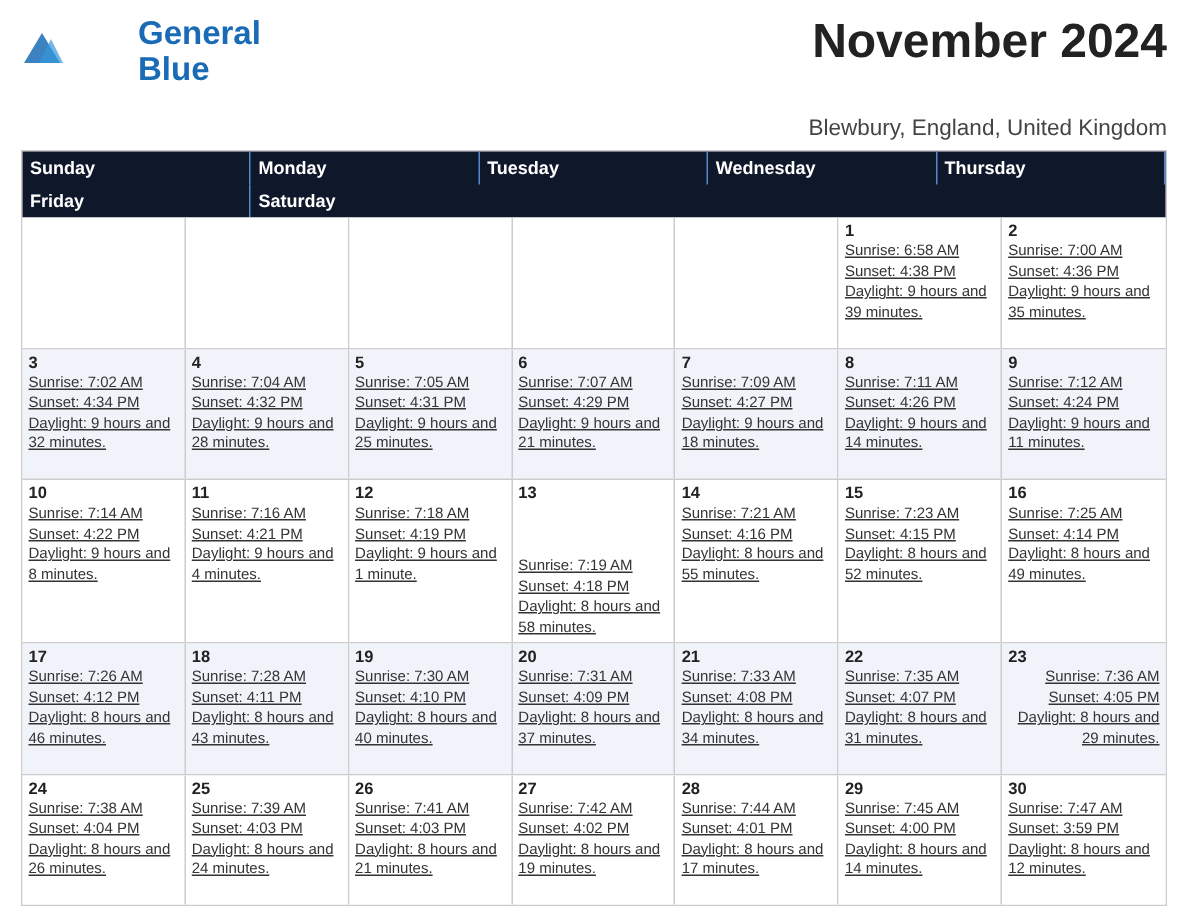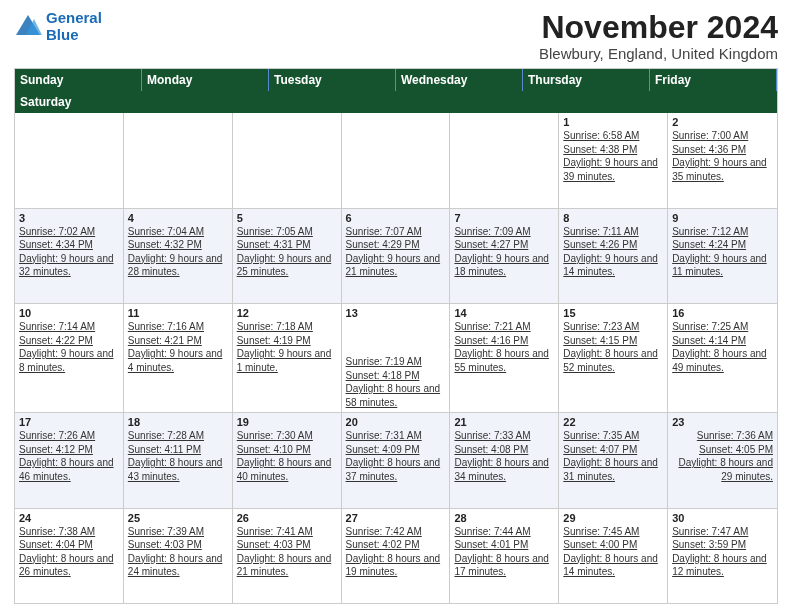--- a/index.html
+++ b/index.html
@@ -22,55 +22,57 @@
       justify-content: space-between;
       align-items: flex-start;
       margin-bottom: 6px;
     }
     .logo {
       display: flex;
       align-items: center;
       gap: 4px;
     }
     .logo-text {
-      font-size: 15px;
+      font-size: 22px;
       font-weight: bold;
       color: #333;
       line-height: 1.1;
+      margin-left: 46px;
     }
     .logo-text span {
       color: #1a6bb5;
     }
     .logo-icon {
       width: 28px;
       height: 28px;
     }
     .title-block {
       text-align: right;
     }
     .month-title {
       font-size: 32px;
       font-weight: bold;
       color: #222;
       line-height: 1.1;
     }
     .location-title {
       font-size: 15px;
       color: #444;
+      margin-top: 32px;
     }
     .calendar {
       flex: 1;
       display: flex;
       flex-direction: column;
       border: 1px solid #ccc;
     }
     .cal-header {
       display: grid;
-      grid-template-columns: repeat(6, 1fr);
-      background: #14532d;
+      grid-template-columns: repeat(5, 1fr);
+      background: #0f172a;
     }
     .cal-header-cell {
       color: #fff;
       font-size: 12px;
       font-weight: bold;
       padding: 4px 5px;
       text-align: left;
       border-right: 1px solid #5588cc;
     }
     .cal-header-cell:last-child { border-right: none; }

